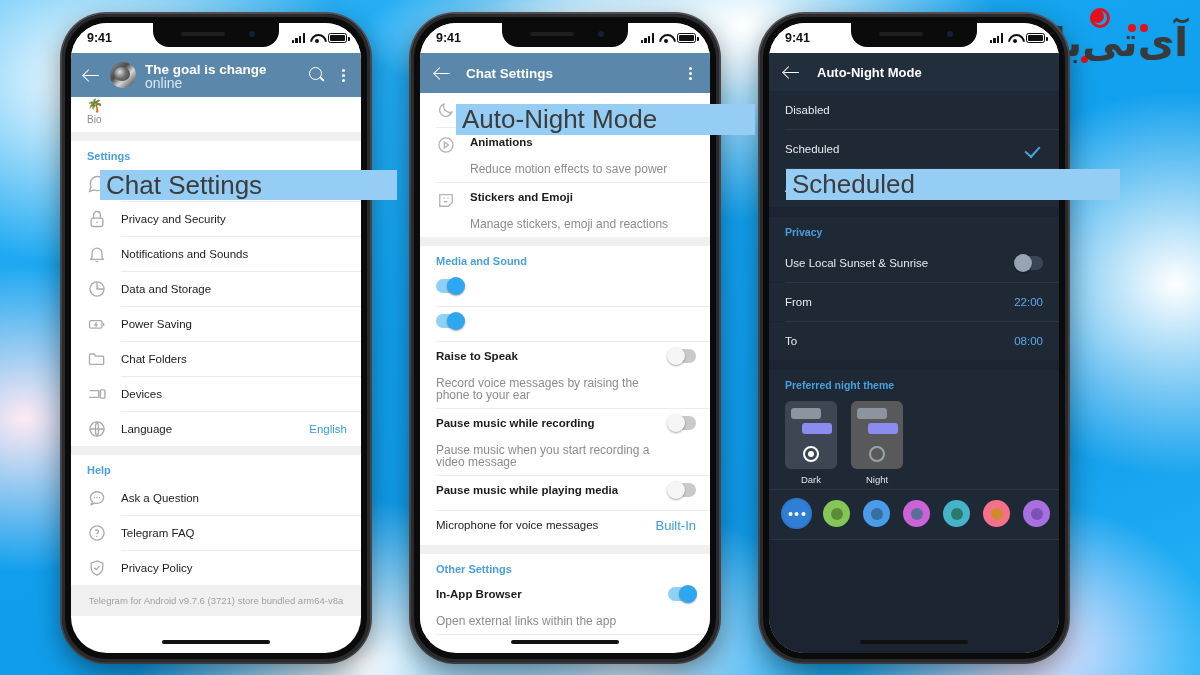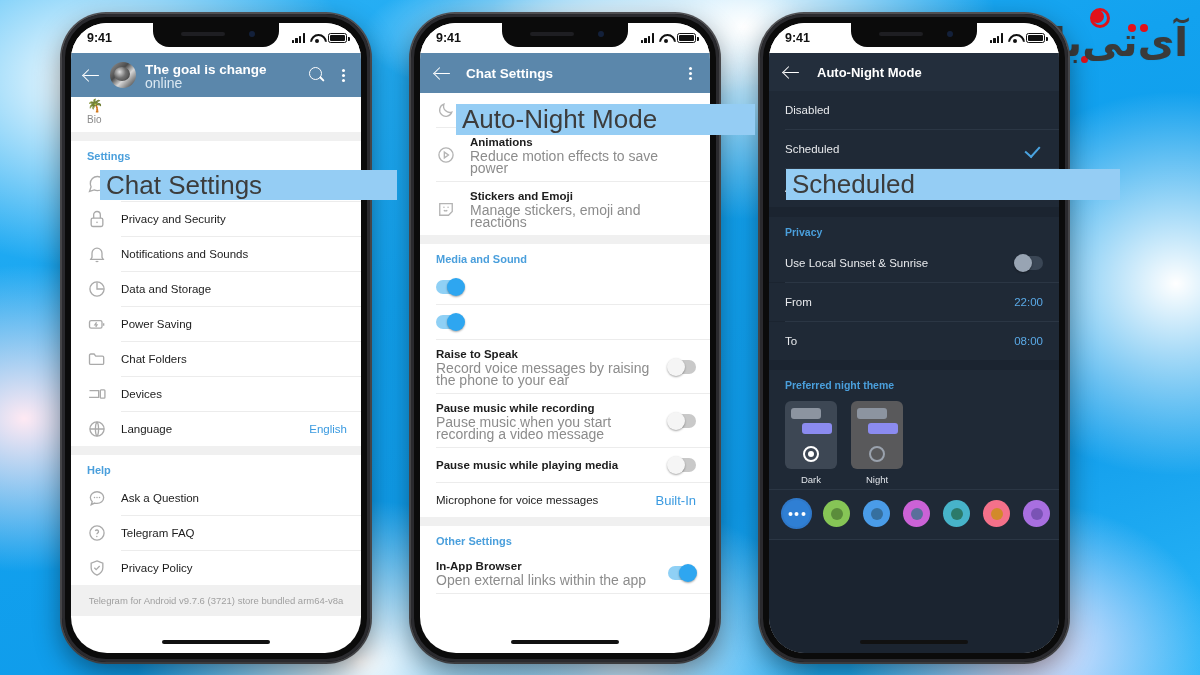--- a/index.html
+++ b/index.html
@@ -109,26 +109,26 @@
   .footer-note { background:#f0f0f0; color:#a0a0a0; font-size:9.5px; padding:10px 16px; text-align:center; }
 
   
   .ic { position:relative; width:20px; height:20px; }
   .ic svg { width:20px; height:20px; display:block; }
 
   
   #phone2 { left:411px; top:14px; width:308px; height:648px; }
   .p2-appbar { height:40px; background:#5b87ab; display:flex; align-items:center; padding:0 12px; gap:14px; color:#fff; }
   .p2-title { font-size:13.5px; font-weight:bold; flex:1; }
-  .row2 { background:#fff; padding:7px 14px 7px 16px; display:flex; align-items:center; gap:0; min-height:34px; }
+  .row2 { background:#fff; padding:7px 14px 7px 16px; display:flex; align-items:flex-start; gap:0; min-height:34px; }
   .row2 .ric { width:20px; height:20px; flex:none; margin-right:14px; opacity:.55; }
   .r2-main { flex:1; min-width:0; }
   .r2-title { font-size:11.5px; color:#1c1c1c; font-weight:bold; line-height:14px; }
   .r2-title.reg { font-weight:normal; }
-  .r2-sub { font-size:14px; color:#8c8c8c; line-height:12px; margin-top:1px; }
+  .r2-sub { font-size:12px; color:#8c8c8c; line-height:12px; margin-top:14px; }
   .r2-val { font-size:13px; color:#3a9ae0; }
   .toggle { width:28px; height:14px; border-radius:8px; flex:none; position:relative; background:#c9c9c9; cursor:pointer; }
   .toggle i { position:absolute; top:-2px; left:-1px; width:18px; height:18px; border-radius:50%;
               background:#f5f5f5; box-shadow:0 1px 2px rgba(0,0,0,.35); transition:none; }
   .toggle.on { background:#8fd0f5; }
   .toggle.on i { left:11px; background:#2ea6f0; }
   .div2 { height:1px; background:#ececec; margin-left:16px; }
 
   
   #phone3 { left:760px; top:14px; width:308px; height:648px; }

